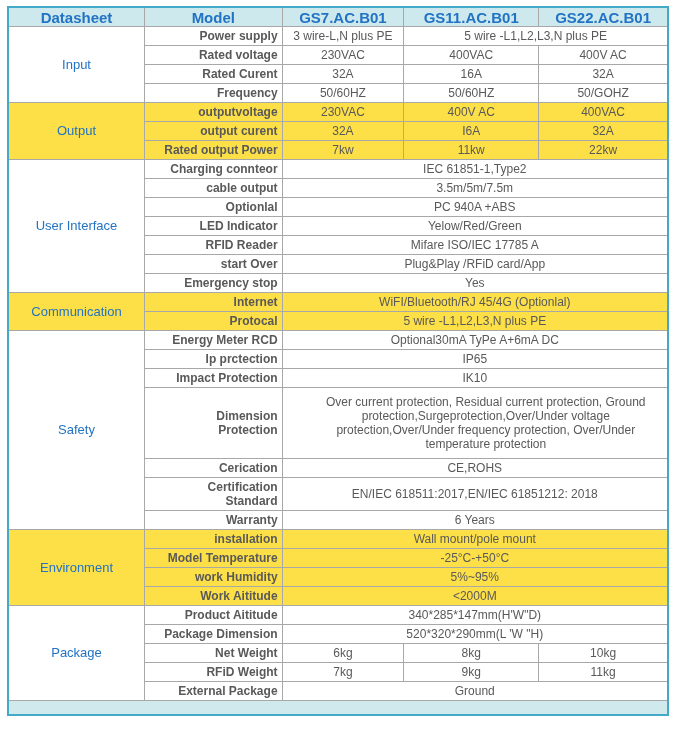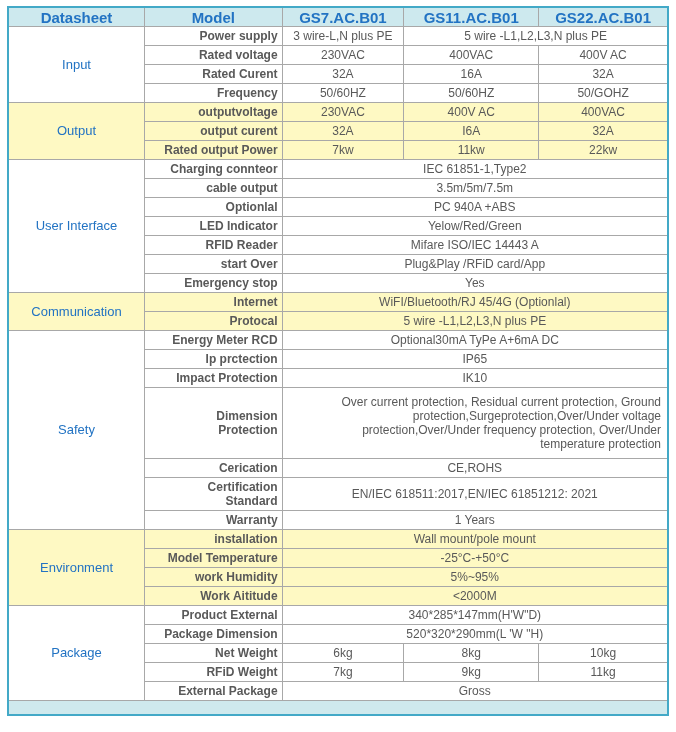--- a/index.html
+++ b/index.html
@@ -13,22 +13,22 @@
   thead th{border-top:0;}
   tr.footer td{border-left:0;border-right:0;border-bottom:0;}
   thead th{
     background:#cde9ee;color:#2273c3;font-weight:bold;font-size:15px;
     height:18px;text-align:center;padding:0 2px;
   }
   td{font-size:12px;line-height:14px;color:#595959;padding:2px 4px;}
   td.section{color:#2273c3;font-size:13px;text-align:center;background:#ffffff;}
   td.rowlabel{text-align:right;padding-left:9px;font-weight:bold;}
   td.val{text-align:center;}
-  td.val.left{text-align:right;padding:7px 6px 7px 28px;}
-  tr.tint td{background:#fef9c3;}
+  td.val.left{text-align:center;padding:7px 6px 7px 28px;}
+  tr.tint td{background:#fde047;}
   tr.footer td{background:#cfe9ed;height:13px;padding:0;}
 </style>
 </head>
 <body>
 
 <div class="frame">
   <table>
     <colgroup>
       <col style="width:20.6%">
         <col style="width:20.9%">
@@ -101,21 +101,21 @@
         <tr>
           <td class="rowlabel">Optionlal</td>
           <td class="val" colspan="3">PC 940A +ABS</td>
         </tr>
         <tr>
           <td class="rowlabel">LED Indicator</td>
           <td class="val" colspan="3">Yelow/Red/Green</td>
         </tr>
         <tr>
           <td class="rowlabel">RFID Reader</td>
-          <td class="val" colspan="3">Mifare ISO/IEC 14443 A</td>
+          <td class="val" colspan="3">Mifare ISO/IEC 17785 A</td>
         </tr>
         <tr>
           <td class="rowlabel">start Over</td>
           <td class="val" colspan="3">Plug&amp;Play /RFiD card/App</td>
         </tr>
         <tr>
           <td class="rowlabel">Emergency stop</td>
           <td class="val" colspan="3">Yes</td>
         </tr>
         <tr class="tint">
@@ -143,66 +143,66 @@
         <tr>
           <td class="rowlabel">Dimension Protection</td>
           <td class="val left" colspan="3">Over current protection, Residual current protection, Ground protection,Surgeprotection,Over/Under voltage protection,Over/Under frequency protection, Over/Under temperature protection</td>
         </tr>
         <tr>
           <td class="rowlabel">Cerication</td>
           <td class="val" colspan="3">CE,ROHS</td>
         </tr>
         <tr>
           <td class="rowlabel">Certification Standard</td>
-          <td class="val" colspan="3">EN/IEC 618511:2017,EN/IEC 61851212: 2021</td>
+          <td class="val" colspan="3">EN/IEC 618511:2017,EN/IEC 61851212: 2018</td>
         </tr>
         <tr>
           <td class="rowlabel">Warranty</td>
-          <td class="val" colspan="3">1 Years</td>
+          <td class="val" colspan="3">6 Years</td>
         </tr>
         <tr class="tint">
           <td class="section" rowspan="4">Environment</td>
           <td class="rowlabel">installation</td>
           <td class="val" colspan="3">Wall mount/pole mount</td>
         </tr>
         <tr class="tint">
           <td class="rowlabel">Model Temperature</td>
           <td class="val" colspan="3">-25°C-+50°C</td>
         </tr>
         <tr class="tint">
           <td class="rowlabel">work Humidity</td>
           <td class="val" colspan="3">5%~95%</td>
         </tr>
         <tr class="tint">
           <td class="rowlabel">Work Aititude</td>
           <td class="val" colspan="3">&lt;2000M</td>
         </tr>
         <tr>
           <td class="section" rowspan="5">Package</td>
-          <td class="rowlabel">Product External</td>
+          <td class="rowlabel">Product Aititude</td>
           <td class="val" colspan="3">340*285*147mm(H'W"D)</td>
         </tr>
         <tr>
           <td class="rowlabel">Package Dimension</td>
           <td class="val" colspan="3">520*320*290mm(L  'W  "H)</td>
         </tr>
         <tr>
           <td class="rowlabel">Net Weight</td>
           <td class="val" colspan="1">6kg</td>
           <td class="val" colspan="1">8kg</td>
           <td class="val" colspan="1">10kg</td>
         </tr>
         <tr>
           <td class="rowlabel">RFiD Weight</td>
           <td class="val" colspan="1">7kg</td>
           <td class="val" colspan="1">9kg</td>
           <td class="val" colspan="1">11kg</td>
         </tr>
         <tr>
           <td class="rowlabel">External Package</td>
-          <td class="val" colspan="3">Gross</td>
+          <td class="val" colspan="3">Ground</td>
         </tr>
         <tr class="footer">
           <td colspan="5"></td>
         </tr>
       </tbody>
   </table>
 </div>
 
 </body></html>

